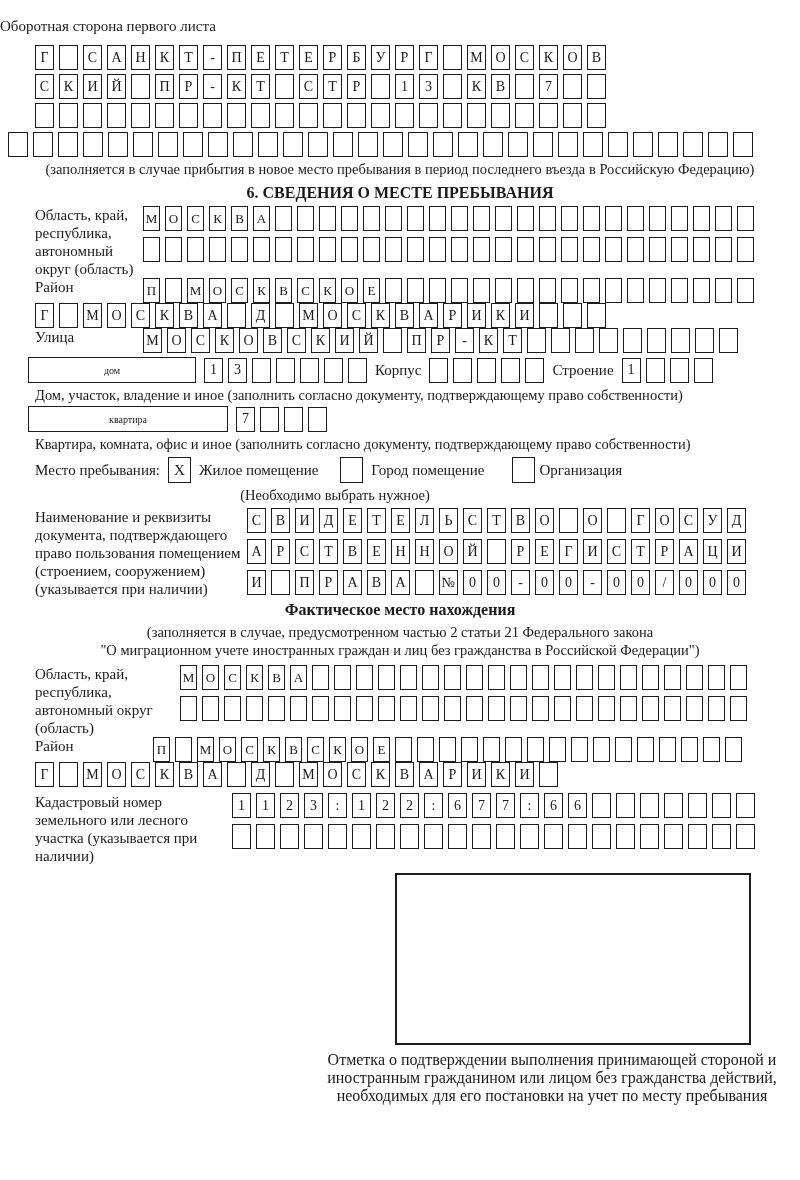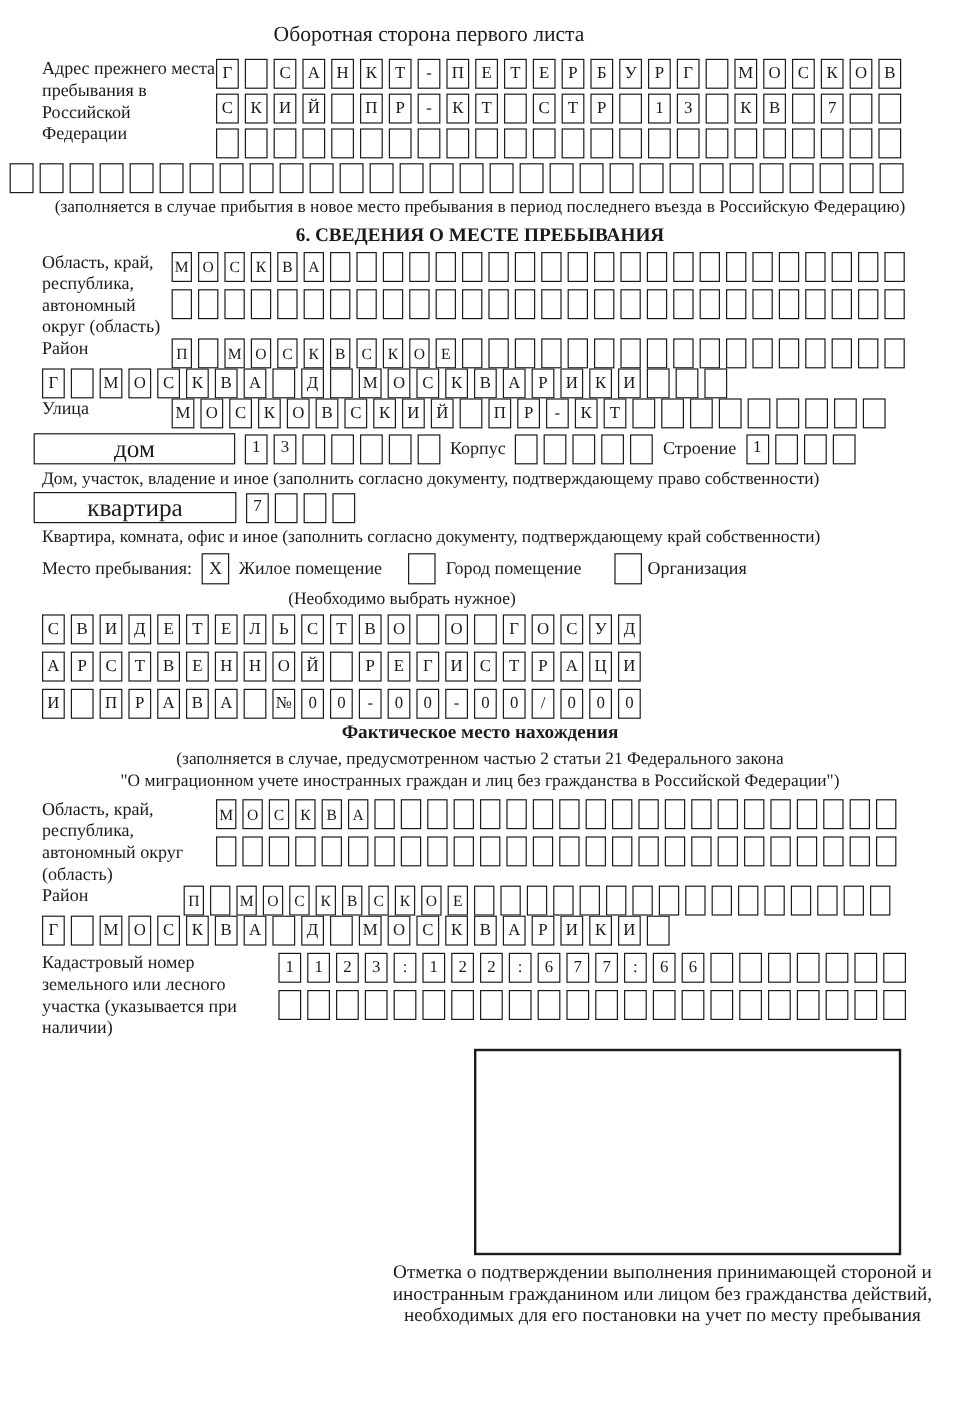--- a/index.html
+++ b/index.html
@@ -1,41 +1,41 @@
 <!DOCTYPE html>
 <html><head>
 <meta charset="utf-8">
 <style>
   html,body{margin:0;padding:0;}
   body{
     width:800px;height:1180px;background:#ffffff;color:#1a1a1a;
     font-family:"Liberation Serif","DejaVu Serif",serif;
     font-size:15px;overflow:hidden;
   }
-  .hdr-note{ text-align:center; padding:18px 85px 0 0; font-size:18px; }
+  .hdr-note{ text-align:left; padding:18px 85px 0 0; font-size:15px; }
   .frow{ display:flex; align-items:flex-start; margin-left:35px; }
   .col{ display:flex; flex-direction:column; }
   .g4{ gap:4px; } .g6{ gap:6px; }
   .lbl{ font-size:15px; line-height:18px; flex:none; }
   .w108{ width:108px; } .w118{ width:118px; } .w145{ width:145px; }
   .w196{ width:196px; } .w212{ width:212px; } .w197{ width:197px; }
   .cells{ display:flex; gap:5px; flex:none; }
   .cell{
     box-sizing:border-box; flex:none; width:19px; height:25px;
     border:1.8px solid #1c1c1c; display:flex; align-items:center; justify-content:center;
     font-size:14px; line-height:1; background:#fff;
   }
   .cw17 .cell{ width:17px; font-size:13px; }
   .cw20 .cell{ width:20px; }
   .cap{ font-size:14.5px; text-align:center; line-height:18px; margin-top:3px; }
   .cap-left{ font-size:14.5px; line-height:18px; margin:3px 0 2px 35px; }
   .title{ font-weight:bold; font-size:16px; text-align:center; line-height:19px; }
   .rect-label{
     box-sizing:border-box; border:1.8px solid #1c1c1c; height:26px; flex:none;
-    display:flex; align-items:center; justify-content:center; font-size:21px; background:#fff;
+    display:flex; align-items:center; justify-content:center; font-size:10px; background:#fff;
   }
   .checkbox{
     box-sizing:border-box; width:23px; height:26px; border:1.8px solid #1c1c1c; flex:none;
     display:flex; align-items:center; justify-content:center; font-size:15px; background:#fff;
   }
   .stay-row{ display:flex; align-items:center; margin:4px 0 0 35px; }
   .stamp-box{
     box-sizing:border-box; width:356px; height:172px; border:2px solid #1c1c1c;
     margin:8px 0 0 395px; background:#fff;
   }
@@ -47,21 +47,20 @@
   .mt6{margin-top:6px;} .mt10{margin-top:10px;}
   .ml8{margin-left:8px;} .sp8{width:8px;flex:none;} .sp14{width:14px;flex:none;} .sp20{width:20px;flex:none;}
   .optlbl{ margin:0 8px; flex:none; }
 </style>
 </head>
 <body>
 
 <div class="hdr-note">Оборотная сторона первого листа</div>
 
 <div class="frow mt10">
-  <div class="lbl w145">Адрес прежнего места пребывания в Российской Федерации</div>
   <div class="col g4">
     <div class="cells">
         <span class="cell">Г</span>
         <span class="cell"></span>
         <span class="cell">С</span>
         <span class="cell">А</span>
         <span class="cell">Н</span>
         <span class="cell">К</span>
         <span class="cell">Т</span>
         <span class="cell">-</span>
@@ -356,30 +355,30 @@
   <div class="cells">
       <span class="cell">1</span>
       <span class="cell"></span>
       <span class="cell"></span>
       <span class="cell"></span>
     </div>
 </div>
 <div class="cap-left">Дом, участок, владение и иное (заполнить согласно документу, подтверждающему право собственности)</div>
 
 <div class="frow mt2" style="margin-left:28px; align-items:center;">
-  <div class="rect-label" style="width:169px;">квартира</div>
+  <div class="rect-label" style="width:200px;">квартира</div>
   <div class="sp8"></div>
   <div class="cells">
       <span class="cell">7</span>
       <span class="cell"></span>
       <span class="cell"></span>
       <span class="cell"></span>
     </div>
 </div>
-<div class="cap-left">Квартира, комната, офис и иное (заполнить согласно документу, подтверждающему край собственности)</div>
+<div class="cap-left">Квартира, комната, офис и иное (заполнить согласно документу, подтверждающему право собственности)</div>
 
 <div class="stay-row">
   <span>Место пребывания:</span>
   <div class="sp8"></div>
   <div class="checkbox">
     <span>X</span>
   </div>
   <span class="optlbl">Жилое помещение</span>
   <div class="sp14"></div>
   <div class="checkbox">
@@ -388,20 +387,21 @@
   <span class="optlbl">Город помещение</span>
   <div class="sp20"></div>
   <div class="checkbox">
     <span></span>
   </div>
   <span class="optlbl" style="margin-left:4px;">Организация</span>
 </div>
 <div class="cap" style="width:380px; margin-left:145px;">(Необходимо выбрать нужное)</div>
 
 <div class="frow mt4">
+  <div class="lbl w212">Наименование и реквизиты документа, подтверждающего право пользования помещением (строением, сооружением) (указывается при наличии)</div>
   <div class="col g6">
     <div class="cells">
         <span class="cell">С</span>
         <span class="cell">В</span>
         <span class="cell">И</span>
         <span class="cell">Д</span>
         <span class="cell">Е</span>
         <span class="cell">Т</span>
         <span class="cell">Е</span>
         <span class="cell">Л</span>

